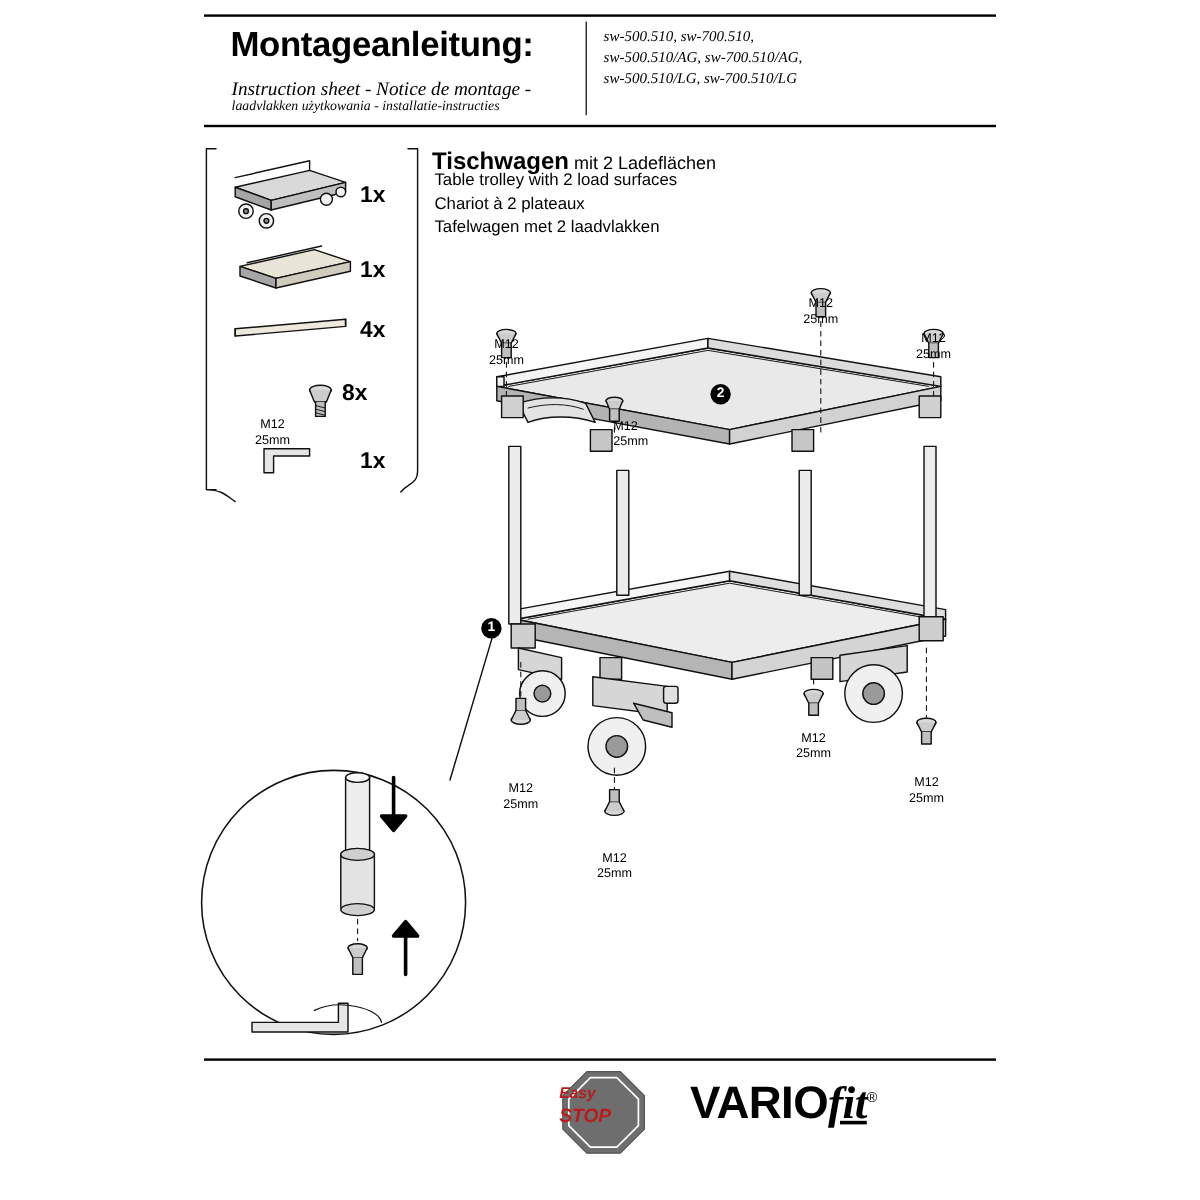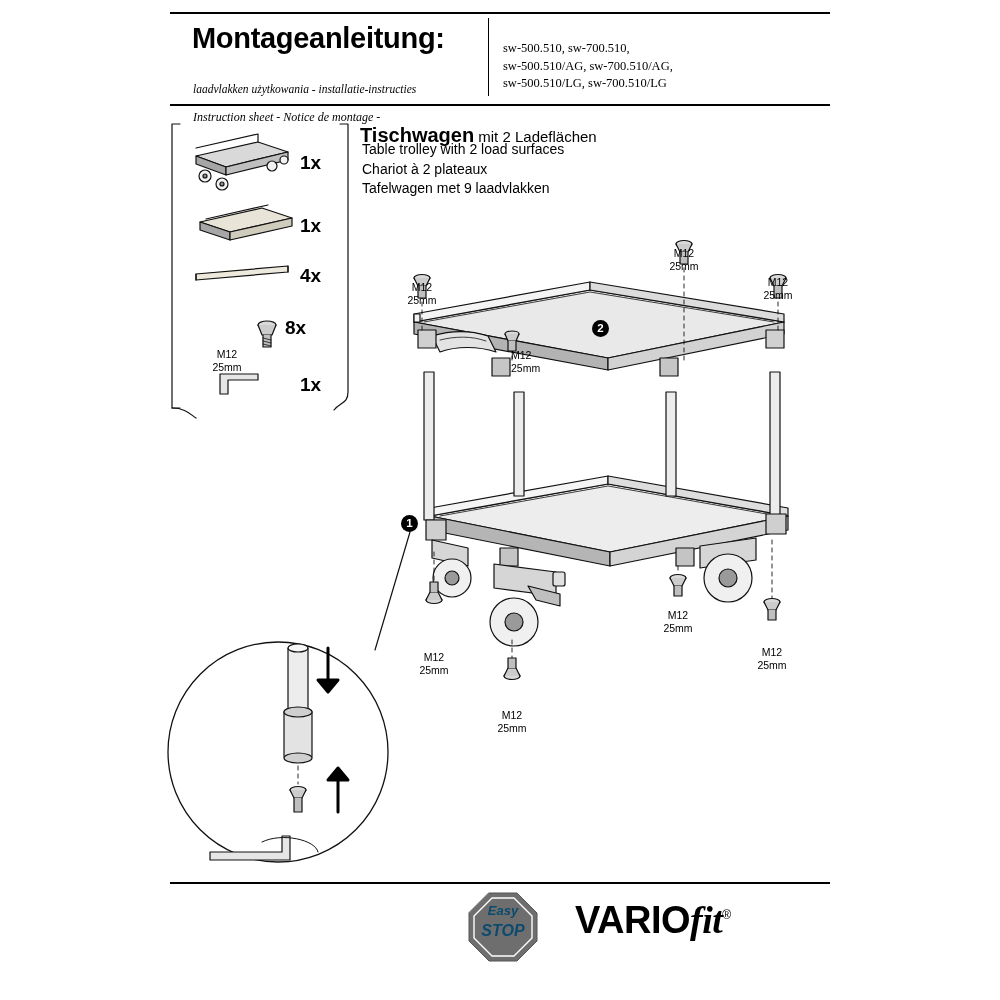--- a/index.html
+++ b/index.html
@@ -45,36 +45,36 @@
     left: 192px; top: 22px;
     font-family: "Liberation Sans", sans-serif;
     font-size: 29px;
     font-weight: bold;
     letter-spacing: -0.3px;
     white-space: nowrap;
   }
   .title-sub1 {
     position: absolute;
     left: 193px; top: 66px;
-    font-size: 12px;
+    font-size: 16px;
     font-style: italic;
     white-space: nowrap;
-    margin-top: 44px;
   }
   .title-sub2 {
     position: absolute;
     left: 193px; top: 83px;
     font-size: 11.5px;
     font-style: italic;
     white-space: nowrap;
   }
   .model-list {
     position: absolute;
-    left: 503px; top: 40px;
+    left: 503px; top: 22px;
     font-size: 12.5px;
+    font-style: italic;
     line-height: 17.5px;
   }
 
   
   .prod-title {
     position: absolute;
     left: 360px; top: 124px;
     font-family: "Liberation Sans", sans-serif;
     font-size: 20px;
     font-weight: bold;
@@ -139,31 +139,31 @@
     font-family: "Liberation Sans", sans-serif;
     font-size: 38px;
     font-weight: bold;
     letter-spacing: -0.5px;
     white-space: nowrap;
   }
   .brand .fit {
     font-family: "Liberation Serif", serif;
     font-style: italic;
     font-weight: bold;
+    text-decoration: underline;
   }
   .brand .rmark {
     font-size: 12px;
     vertical-align: super;
     font-weight: normal;
   }
   .easystop-text {
     position: absolute;
-    text-align: center;
-    font-family: "Liberation Sans", sans-serif;
-    color: #0c4a6e;
+    font-family: "Liberation Sans", sans-serif;
+    color: #b91c1c;
   }
   .es-easy {
     left: 466px; top: 903px;
     width: 74px;
     font-size: 13px;
     font-style: italic;
     font-weight: bold;
   }
   .es-stop {
     left: 466px; top: 922px;
@@ -192,21 +192,21 @@
     <div>sw-500.510/AG,  sw-700.510/AG,</div>
     <div>sw-500.510/LG,  sw-700.510/LG</div>
   </div>
 
   <div class="prod-title">
     <span>Tischwagen</span><span class="reg"> mit 2 Ladeflächen</span>
   </div>
   <div class="prod-lines">
     <div>Table trolley with 2 load surfaces</div>
     <div>Chariot à 2 plateaux</div>
-    <div>Tafelwagen met 9 laadvlakken</div>
+    <div>Tafelwagen met 2 laadvlakken</div>
   </div>
 
   <svg class="drawing" width="1000" height="1000" viewBox="0 0 1000 1000">
     <g fill="none" stroke="#111" stroke-width="1.2" stroke-linejoin="round" stroke-linecap="round">
 
       <path d="M180 124 L172 124 L172 408 L180 408"></path>
       <path d="M340 124 L348 124 L348 392 C348 404 340 402 334 410" stroke-width="1.2"></path>
       <path d="M172 408 C185 408 190 414 196 418" stroke-width="1.2"></path>
 
       <g>

